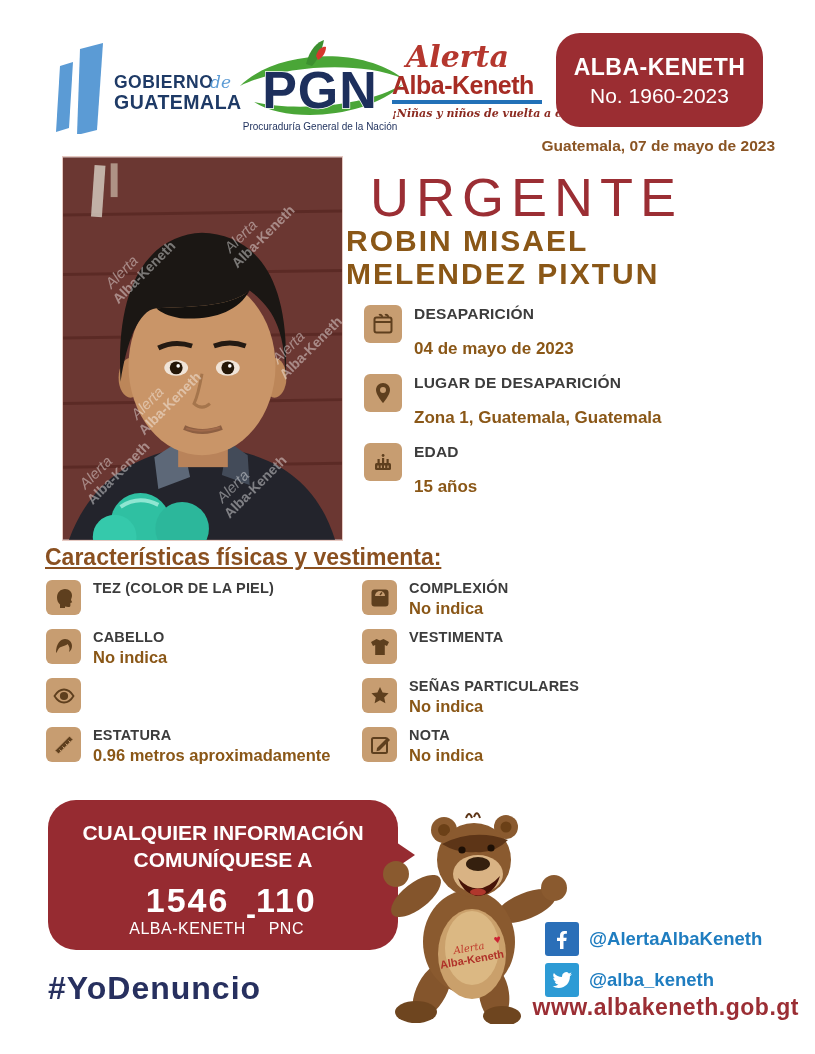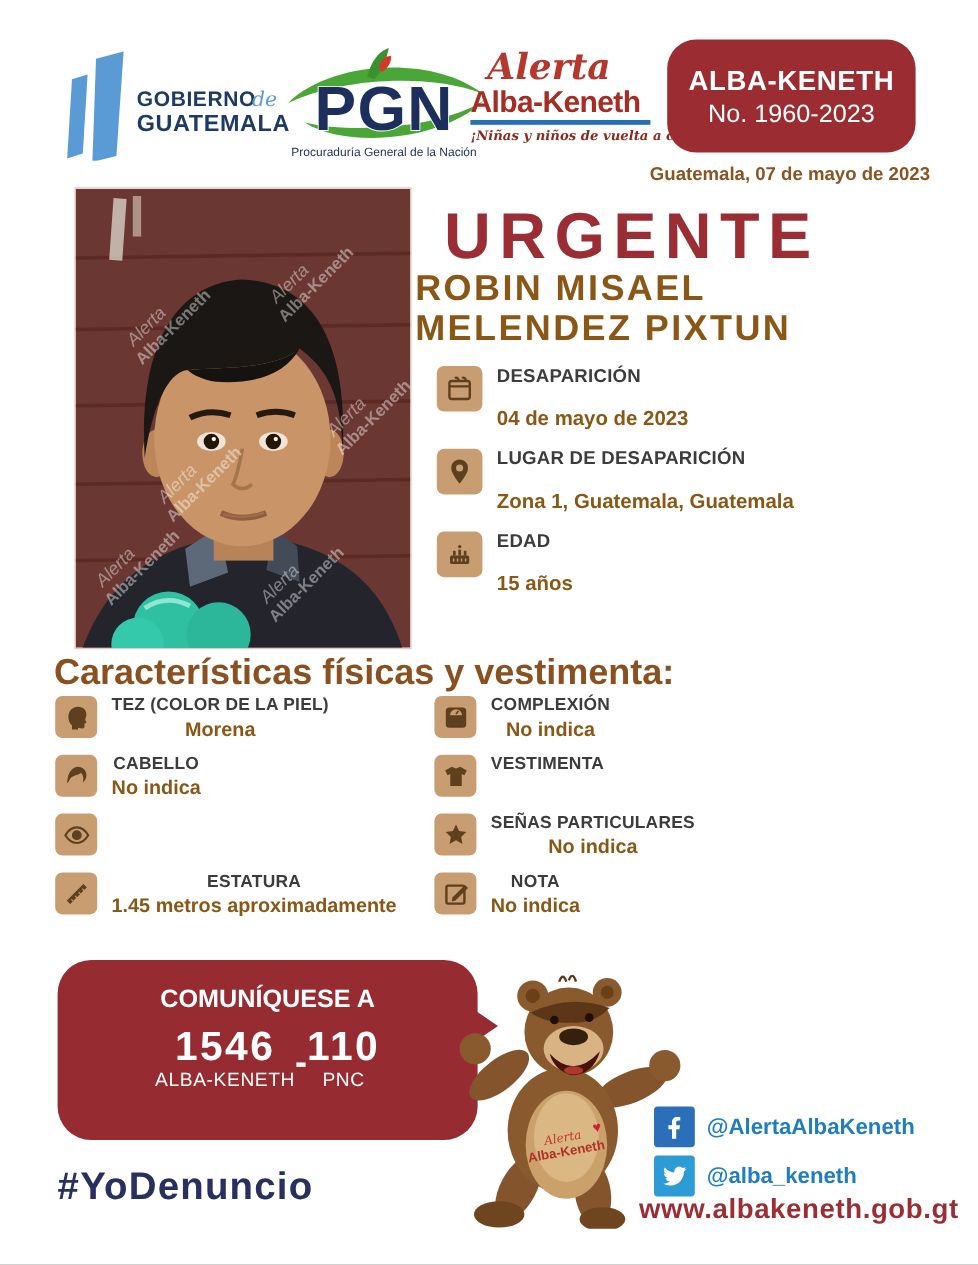--- a/index.html
+++ b/index.html
@@ -23,37 +23,37 @@
     background:#9b2d32; border-radius:24px; color:#fff; text-align:center; padding-top:21px; }
   .case-badge .program { font-size:23px; font-weight:bold; letter-spacing:0.5px; }
   .case-badge .number { font-size:21px; margin-top:3px; }
   .date-line { position:absolute; top:137px; left:420px; width:355px; text-align:right;
     color:#8a5423; font-weight:bold; font-size:15.5px; }
   
   .photo { position:absolute; left:62px; top:156px; width:281px; height:385px;
     border:1px solid #e6c9c2; }
   .photo svg { display:block; width:100%; height:100%; }
   
-  .urgent { position:absolute; left:370px; top:166px; font-size:54px; font-weight:bold;
+  .urgent { position:absolute; left:370px; top:166px; font-size:54px; font-weight:normal;
     color:#9b2e34; letter-spacing:7px; }
   .victim-name { position:absolute; left:346px; top:224px; font-size:30px; font-weight:bold;
     color:#8a5717; line-height:1.1; letter-spacing:2px; }
   .fields { position:absolute; left:364px; top:305px; width:445px; }
   .field { display:flex; margin-bottom:15px; }
   .iconbox { width:38px; height:38px; background:#c79d71; border-radius:6px; flex:0 0 38px;
     display:flex; align-items:center; justify-content:center; color:#5e3f1e; }
   .iconbox svg { width:24px; height:24px; }
   .field-text { margin-left:12px; }
   .f-label { font-size:15.5px; font-weight:bold; color:#3c3c3c; letter-spacing:0.2px; }
   .f-value { font-size:17px; font-weight:bold; color:#8a5717; margin-top:16px; }
   
-  .char-title { position:absolute; left:45px; top:544px; font-size:30px; font-weight:bold;
-    color:#8a5020; }
+  .char-title { position:absolute; left:45px; top:544px; font-size:23px; font-weight:bold;
+    color:#8a5020;text-decoration:underline; }
   .char-grid { position:absolute; left:46px; top:580px; width:748px; display:grid;
-    grid-template-columns:316px 1fr; row-gap:11px;text-align:center; }
+    grid-template-columns:316px 1fr; row-gap:11px; }
   .char-item { display:flex; }
   .char-item .iconbox { width:35px; height:35px; flex:0 0 35px; }
   .char-item .f-label { font-size:14.5px; }
   .char-item .f-value { font-size:16.5px; margin-top:3px; }
   
   .contact-box { position:absolute; left:48px; top:800px; width:350px; height:150px;
     background:#962b31; border-radius:28px; color:#fff; text-align:center; padding-top:19px; }
   .contact-box:after { content:""; position:absolute; right:-17px; top:40px; width:0; height:0;
     border-left:22px solid #962b31; border-top:15px solid transparent;
     border-bottom:15px solid transparent; }
@@ -249,21 +249,20 @@
 
   <div class="char-grid">
     <div class="char-item">
       <span class="iconbox">
         <svg viewBox="0 0 24 24" fill="currentColor">
           <path d="M13 3 c4.5 0 7 3 7 6.5 c0 2 -1 3.4 -1 4.6 l1.2 2.2 -1.8 .6 v2.5 c0 1 -1 1.8 -2.2 1.6 l-3.2 -.5 V22 H8 v-3.5 C6 16.8 5 14.5 5 11.5 C5 6.5 8.5 3 13 3 z"></path>
         </svg>
       </span>
       <div class="field-text">
         <div class="f-label">TEZ (COLOR DE LA PIEL)</div>
-        <div class="f-value">Morena</div>
       </div>
     </div>
     <div class="char-item">
       <span class="iconbox">
         <svg viewBox="0 0 24 24" fill="currentColor">
           <rect x="3.5" y="3.5" width="17" height="17" rx="3"></rect>
           <path d="M7 10 a5 5 0 0 1 10 0 z" fill="#c79d71"></path>
           <line x1="12" y1="9" x2="14" y2="6.5" stroke="currentColor" stroke-width="1.4"></line>
         </svg>
       </span>
@@ -313,38 +312,39 @@
       </div>
     </div>
     <div class="char-item">
       <span class="iconbox">
         <svg viewBox="0 0 24 24" fill="currentColor">
           <path d="M3 17.5 L17.5 3 L21 6.5 L6.5 21 z M7.5 16.5 l2 2 M10.5 13.5 l2 2 M13.5 10.5 l2 2 M16.5 7.5 l2 2" stroke="#c79d71" stroke-width="1"></path>
         </svg>
       </span>
       <div class="field-text">
         <div class="f-label">ESTATURA</div>
-        <div class="f-value">1.45 metros aproximadamente</div>
+        <div class="f-value">0.96 metros aproximadamente</div>
       </div>
     </div>
     <div class="char-item">
       <span class="iconbox">
         <svg viewBox="0 0 24 24" fill="none" stroke="currentColor" stroke-width="2">
           <rect x="4" y="5" width="15" height="15" rx="1.5"></rect>
           <path d="M9 15 L19.5 4.5 L22 7 L11.5 17.5 L8.5 18.2 z" fill="currentColor" stroke="none"></path>
         </svg>
       </span>
       <div class="field-text">
         <div class="f-label">NOTA</div>
         <div class="f-value">No indica</div>
       </div>
     </div>
   </div>
 
   <div class="contact-box">
+    <div class="cb-line">CUALQUIER INFORMACIÓN</div>
     <div class="cb-line">COMUNÍQUESE A</div>
     <div class="phones">
       <div class="phone">
         <div class="num">1546</div>
         <div class="lbl">ALBA-KENETH</div>
       </div>
       <div class="phone-sep">-</div>
       <div class="phone">
         <div class="num">110</div>
         <div class="lbl">PNC</div>

